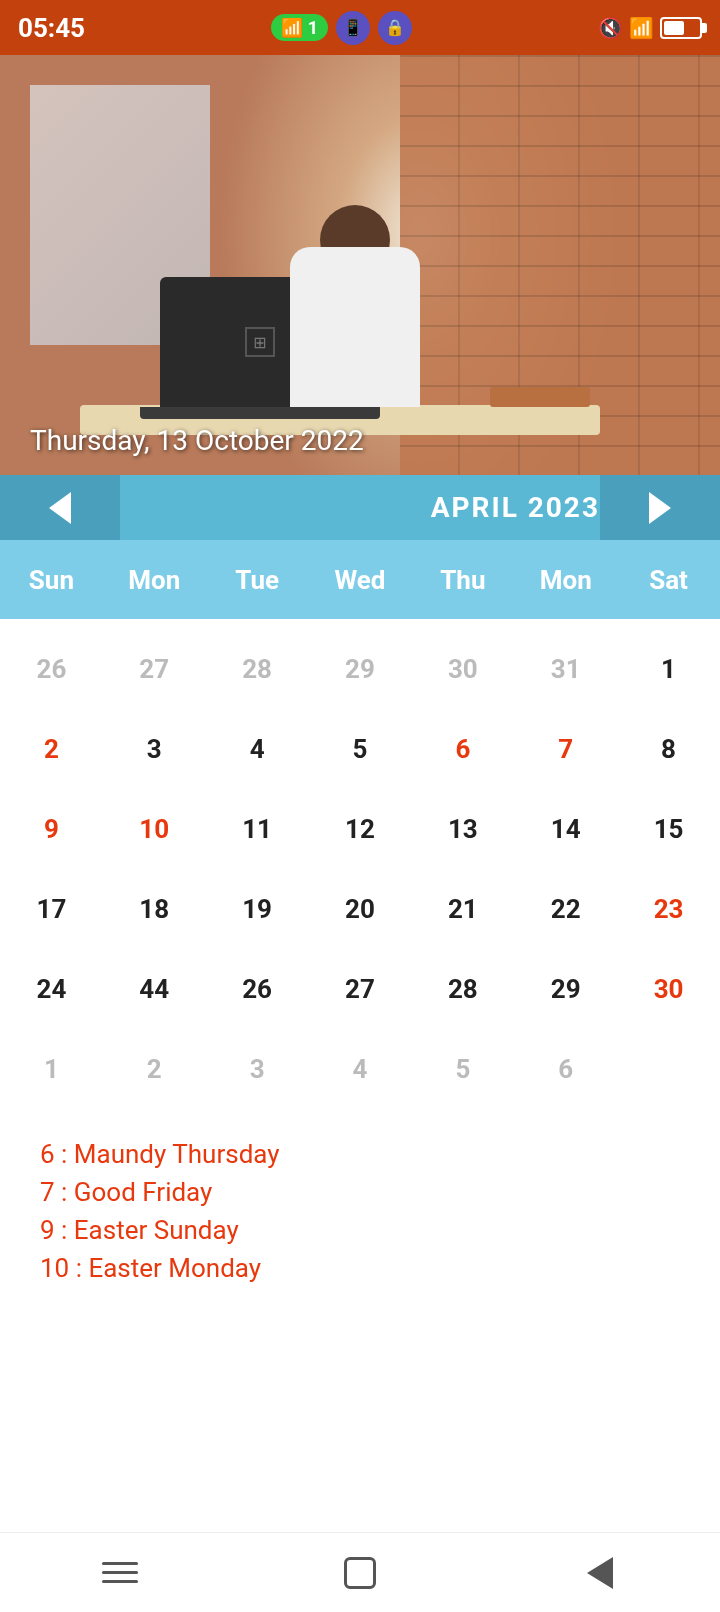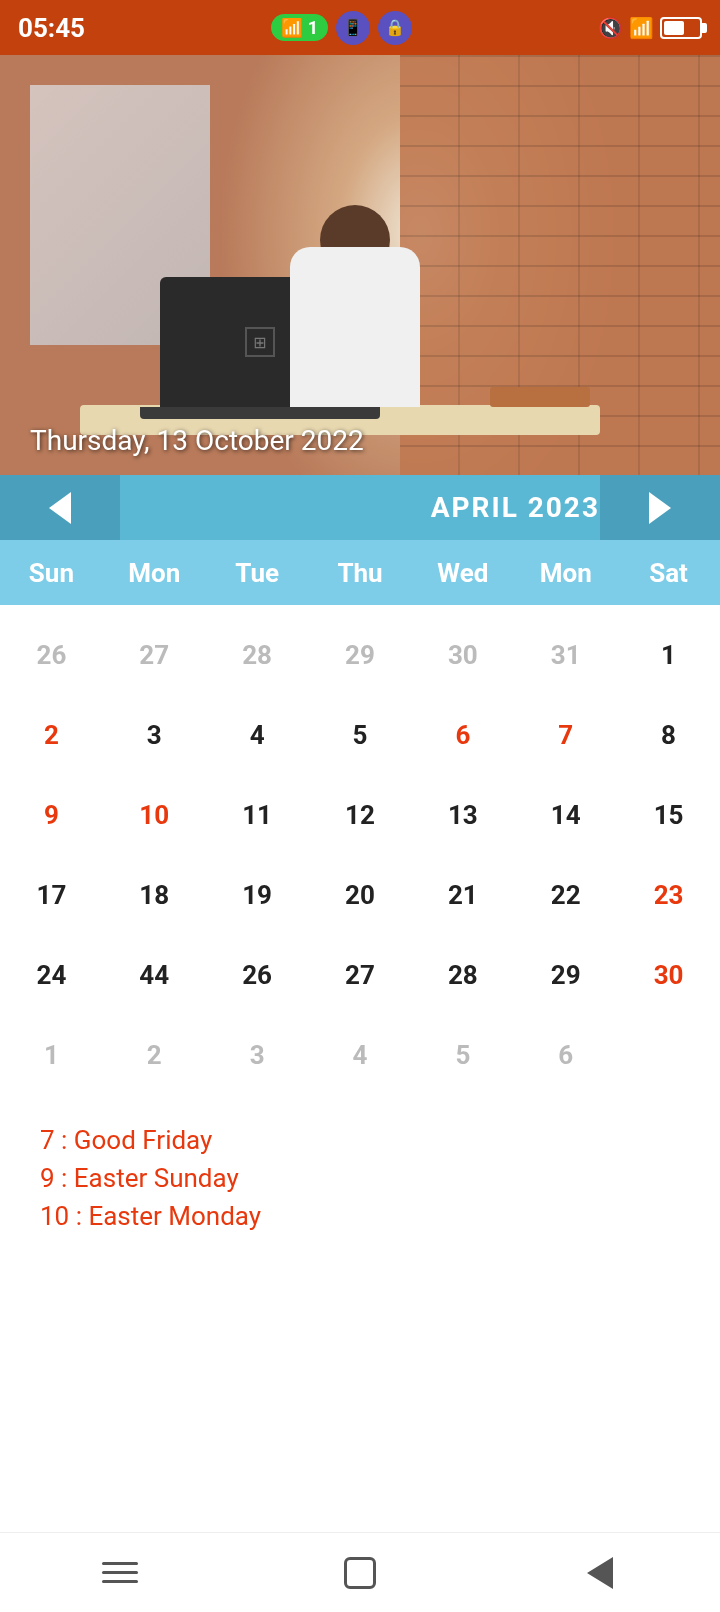--- a/index.html
+++ b/index.html
@@ -260,21 +260,21 @@
       font-size: 28px;
       font-weight: bold;
       letter-spacing: 2px;
     }
 
     
     .day-headers {
       display: grid;
       grid-template-columns: repeat(7, 1fr);
       background: #7ecde8;
-      height: 65px;
+      height: 79px;
     }
     .day-header {
       display: flex;
       align-items: center;
       justify-content: center;
       color: #fff;
       font-size: 26px;
       font-weight: bold;
     }
 
@@ -420,22 +420,22 @@
     <div class="month-title">APRIL 2023</div>
     <div class="nav-side">
       <div class="nav-arrow nav-arrow-right"></div>
     </div>
   </div>
 
   <div class="day-headers">
     <div class="day-header">Sun</div>
     <div class="day-header">Mon</div>
     <div class="day-header">Tue</div>
+    <div class="day-header">Wed</div>
     <div class="day-header">Thu</div>
-    <div class="day-header">Wed</div>
     <div class="day-header">Mon</div>
     <div class="day-header">Sat</div>
   </div>
 
   <div class="calendar-grid" id="calendar-grid">
   <div class="calendar-cell cell-other-month">26</div>
       <div class="calendar-cell cell-other-month">27</div>
       <div class="calendar-cell cell-other-month">28</div>
       <div class="calendar-cell cell-other-month">29</div>
       <div class="calendar-cell cell-other-month">30</div>
@@ -471,20 +471,21 @@
       <div class="calendar-cell cell-sunday">30</div>
       <div class="calendar-cell cell-other-month">1</div>
       <div class="calendar-cell cell-other-month">2</div>
       <div class="calendar-cell cell-other-month">3</div>
       <div class="calendar-cell cell-other-month">4</div>
       <div class="calendar-cell cell-other-month">5</div>
       <div class="calendar-cell cell-other-month">6</div>
     </div>
 
   <div class="holiday-notes" id="holiday-notes">
+  <p class="holiday-note">6 : Maundy Thursday</p>
       <p class="holiday-note">7 : Good Friday</p>
       <p class="holiday-note">9 : Easter Sunday</p>
       <p class="holiday-note">10 : Easter Monday</p>
     </div>
 
 </div>
 
 <div class="bottom-spacer"></div>
 
 <div class="bottom-nav">

